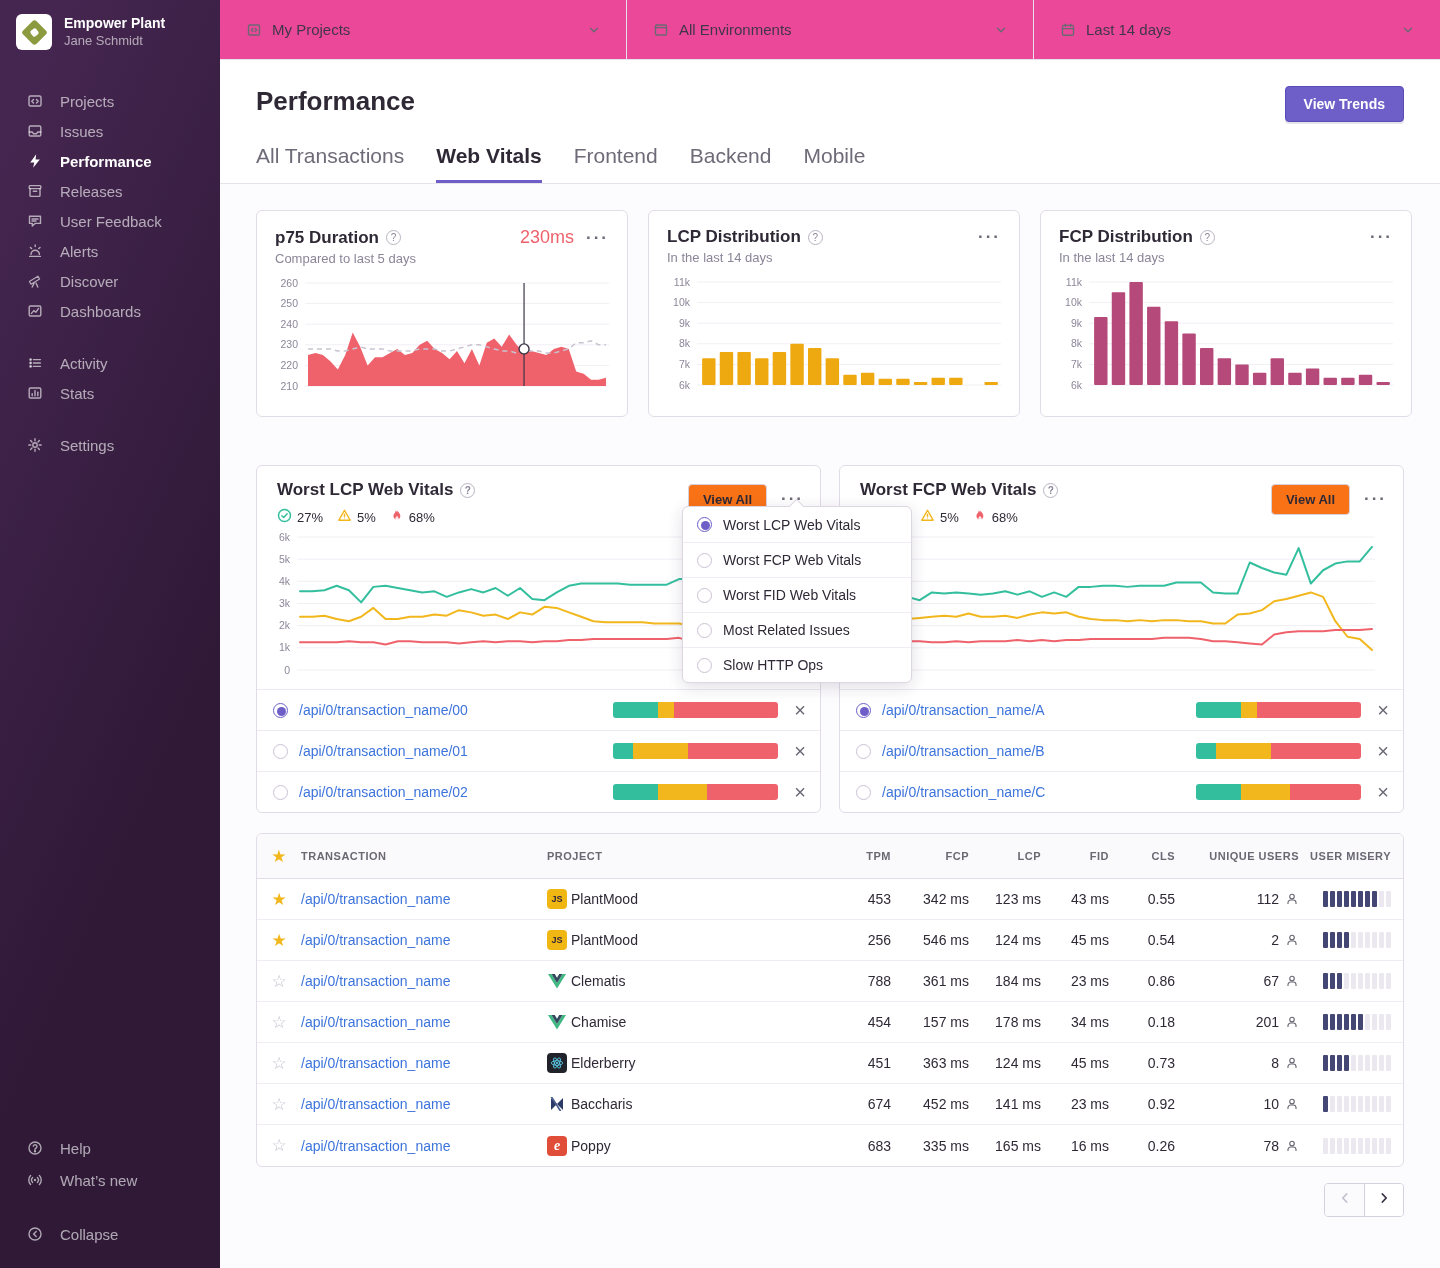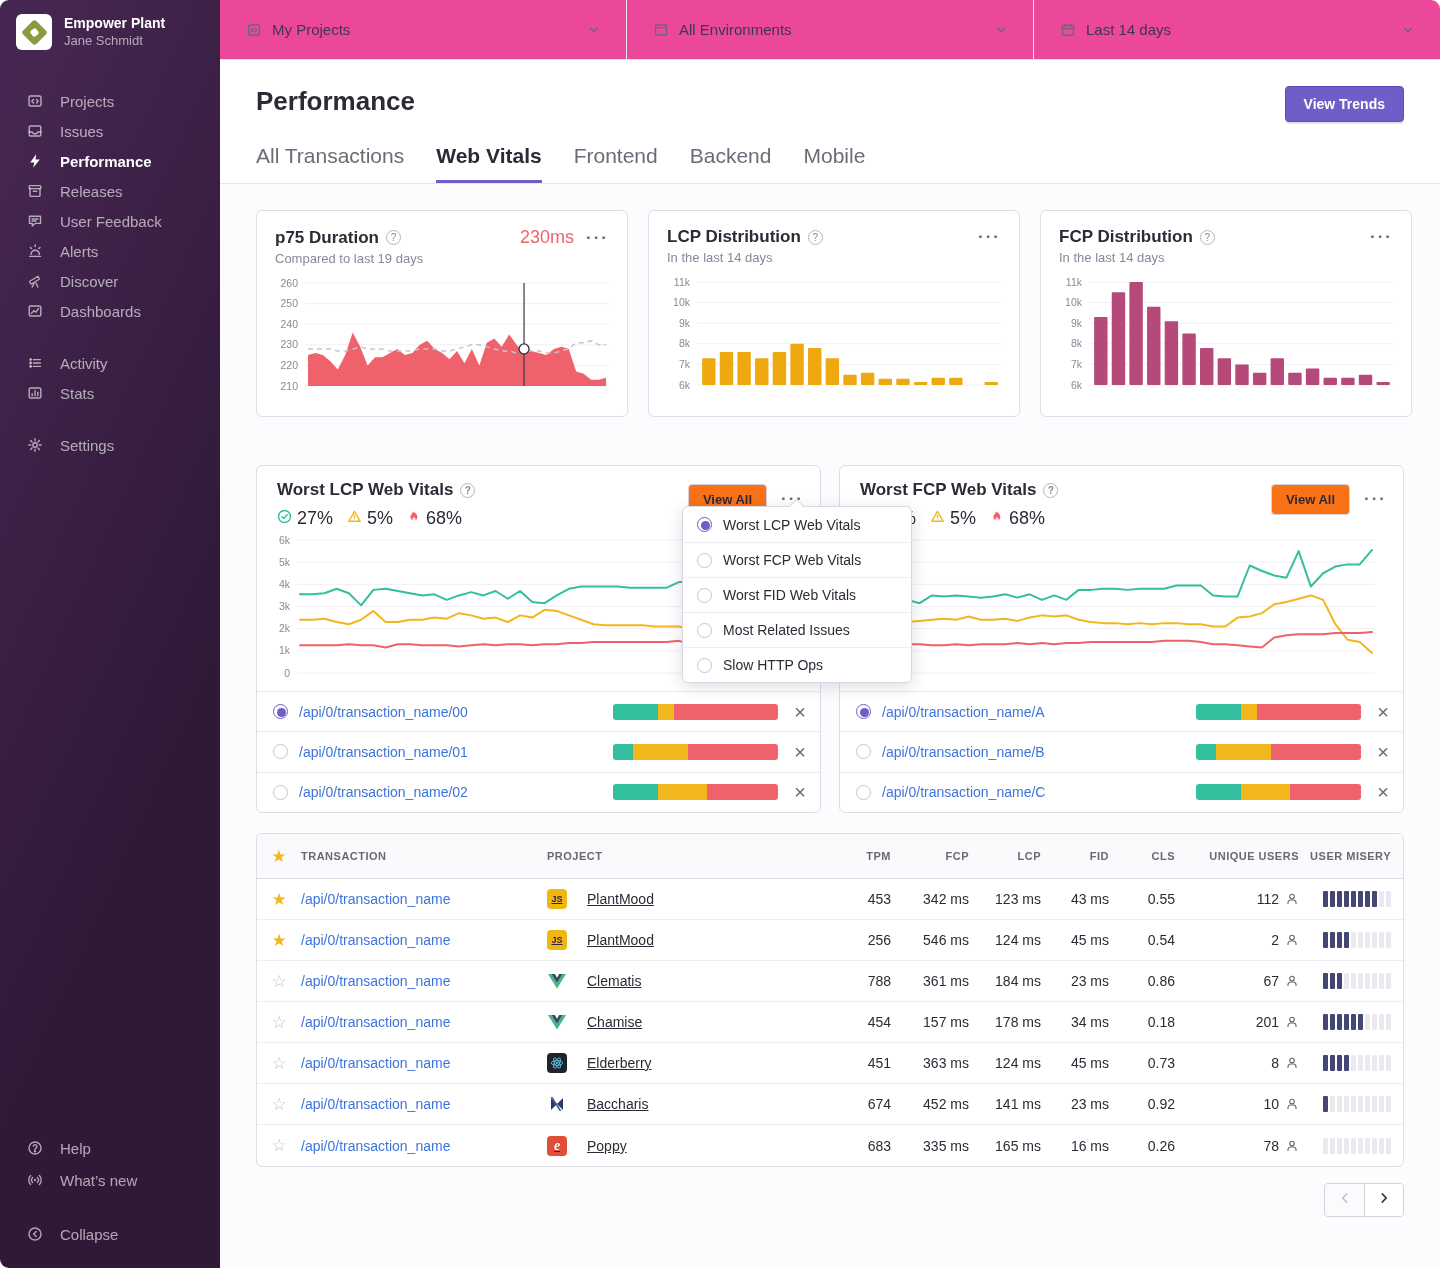--- a/index.html
+++ b/index.html
@@ -1,17 +1,17 @@
 <!DOCTYPE html>
 <html><head>
 <meta charset="utf-8">
 <style>
   * { margin:0; padding:0; box-sizing:border-box; }
   html,body { width:1440px; height:1268px; font-family:"Liberation Sans","DejaVu Sans",sans-serif; background:#fff; color:#2f2936; }
-  .page { position:relative; width:1440px; height:1268px; overflow:hidden;border-radius:9px; }
+  .page { position:relative; width:1440px; height:1268px; overflow:hidden; }
 
   
   .sidebar { position:absolute; left:0; top:0; width:220px; height:1268px;
     background:linear-gradient(294.17deg,#2f1937 35.57%,#452650 92.42%); color:rgba(255,255,255,.62); }
   .org { display:flex; align-items:center; gap:12px; padding:14px 14px 10px 16px; }
   .logo { width:36px; height:36px; background:#fff; border-radius:6px; display:flex; align-items:center; justify-content:center; flex:0 0 36px; }
   .logo .diamond { width:19px; height:19px; background:#8c9b3f; transform:rotate(45deg); border-radius:3px; position:relative; }
   .logo .diamond::after { content:""; position:absolute; left:6px; top:6px; width:7px; height:7px; background:#fff; border-radius:2px; transform:rotate(8deg); }
   .org-names { line-height:1.25; }
   .org-name { color:#fff; font-weight:bold; font-size:14px; }
@@ -65,21 +65,21 @@
   .mc-chart { margin-top:10px; }
   .help { width:15px; height:15px; border:1px solid #b9b3c2; border-radius:50%; color:#8b8598; font-size:10px; display:inline-flex; align-items:center; justify-content:center; margin-left:7px; cursor:pointer; flex:0 0 15px; }
   svg text { font-family:"Liberation Sans","DejaVu Sans",sans-serif; }
 
   
   .vitals-row { position:relative; display:flex; gap:18px; margin-bottom:20px;margin-top:48px; }
   .vitals-card { flex:1; height:348px; display:flex; flex-direction:column; }
   .vc-head { display:flex; padding:14px 16px 0 20px; }
   .vc-title-wrap { flex:1; }
   .vc-title { font-size:17px; font-weight:600; display:flex; align-items:center; }
-  .badges { display:flex; align-items:center; gap:14px; margin-top:8px; font-size:18px; color:#2f2936; }
+  .badges { display:flex; align-items:center; gap:14px; margin-top:8px; font-size:13px; color:#2f2936; }
   .badge { display:flex; align-items:center; gap:5px; }
   .vc-actions { display:flex; align-items:flex-start; gap:14px; padding-top:4px; }
   .btn-viewall { background:#f97316; border:1px solid #d7d1de; border-radius:4px; font-size:13px; font-weight:bold; padding:7px 14px; cursor:pointer; color:#2f2936; }
   .vc-actions .dots { margin-top:10px; }
   .vc-chart { flex:1; margin:4px 14px 4px 10px; }
   .vrow { height:41px; border-top:1px solid #edeaf1; display:flex; align-items:center; padding:0 14px 0 16px; }
   .vlink { color:#3D74DB; font-size:14px; margin-left:11px; flex:1; cursor:pointer; text-decoration:none; }
   .vbar { width:165px; height:16px; border-radius:3px; overflow:hidden; display:flex; margin-right:16px; }
   .vbar span { height:100%; }
   .radio { width:15px; height:15px; border-radius:50%; border:1px solid #cac1d3; background:#fff; position:relative; flex:0 0 15px; cursor:pointer; }
@@ -97,21 +97,21 @@
   .tx-table { overflow:hidden; }
   .t-grid { display:grid; grid-template-columns:44px 246px 280px 70px 78px 72px 68px 66px 128px 96px; align-items:center; }
   .t-head { height:45px; background:#faf9fb; border-bottom:1px solid #e2dce8; font-size:11px; font-weight:bold; color:#6b6874; letter-spacing:.5px; }
   .t-row { height:41px; border-bottom:1px solid #f0ecf3; font-size:14px; }
   .t-row:last-child { border-bottom:none; }
   .cell-r { text-align:right; padding-right:6px; }
   .cell-star { text-align:center; }
   .star { font-size:17px; color:#c6c0cf; cursor:pointer; }
   .star.starred { color:#F1B71C; }
   .t-link { color:#3D74DB; cursor:pointer; text-decoration:none; }
-  .proj-cell { display:flex; align-items:center; gap:20px;text-decoration:underline; }
+  .proj-cell { display:flex; align-items:center; gap:4px; }
   .pi { width:20px; height:20px; border-radius:4px; display:inline-flex; align-items:center; justify-content:center; flex:0 0 20px; font-weight:bold; }
   .pi-js { background:#F0B712; color:#32243B; font-size:9px; }
   .pi-ember { background:#E04E39; color:#fff; font-size:14px; font-family:"Liberation Serif","DejaVu Serif",serif; font-style:italic; }
   .pi-react { background:#20232a; }
   .users-cell { display:flex; align-items:center; justify-content:flex-end; gap:6px; padding-right:10px; }
   .user-ico { color:#6b6874; display:flex; }
   .misery { display:flex; gap:2px; justify-content:flex-end; padding-right:14px; }
   .misery span { width:5px; height:16px; background:#ece8f0; border-radius:1px; }
   .misery span.filled { background:#444674; }
 
@@ -358,21 +358,21 @@
       <div class="mini-cards">
         <div class="card mini-card">
           <div class="mc-head">
             <span class="mc-title">p75 Duration</span>
             <span class="help">?</span>
             <span class="mc-right">
               <span class="mc-value">230ms</span>
               <span class="dots">···</span>
             </span>
           </div>
-          <div class="mc-sub">Compared to last 19 days</div>
+          <div class="mc-sub">Compared to last 5 days</div>
           <div class="mc-chart"><svg width="334" height="120" viewBox="0 0 334 120">
                 <line x1="30" y1="110" x2="334" y2="110" stroke="#f1eef4"></line>
                 <text x="23" y="113.5" text-anchor="end" font-size="10.5" fill="#8d879a">210</text>
                 <line x1="30" y1="89.4" x2="334" y2="89.4" stroke="#f1eef4"></line>
                 <text x="23" y="92.9" text-anchor="end" font-size="10.5" fill="#8d879a">220</text>
                 <line x1="30" y1="68.8" x2="334" y2="68.8" stroke="#f1eef4"></line>
                 <text x="23" y="72.3" text-anchor="end" font-size="10.5" fill="#8d879a">230</text>
                 <line x1="30" y1="48.2" x2="334" y2="48.2" stroke="#f1eef4"></line>
                 <text x="23" y="51.7" text-anchor="end" font-size="10.5" fill="#8d879a">240</text>
                 <line x1="30" y1="27.599999999999994" x2="334" y2="27.599999999999994" stroke="#f1eef4"></line>

